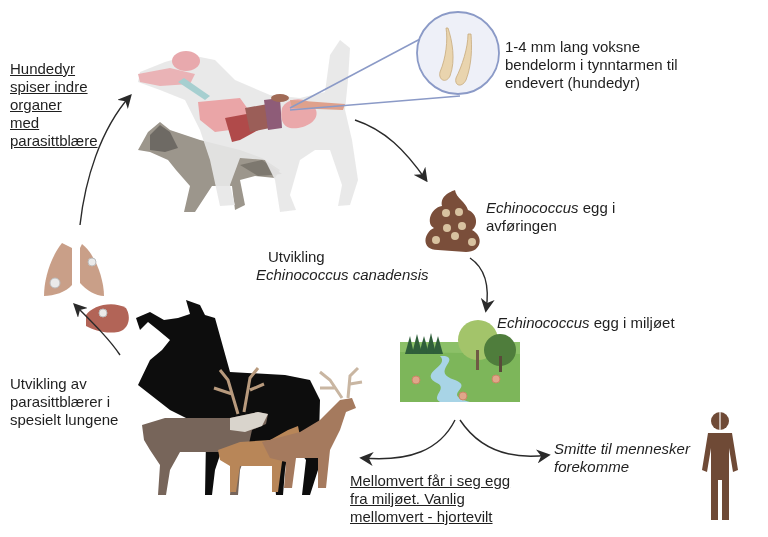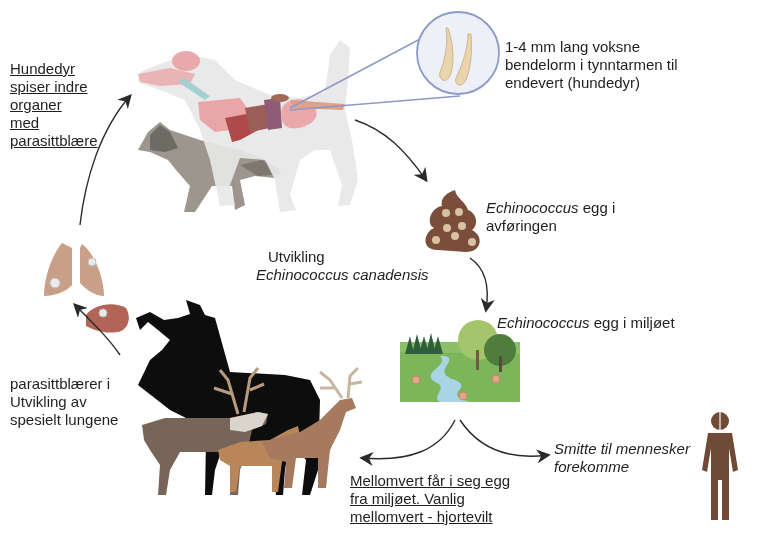--- a/index.html
+++ b/index.html
@@ -150,22 +150,22 @@
 <div class="lbl" style="left:497px; top:314px;">
   <i>Echinococcus</i><span> egg i miljøet</span>
 </div>
 
 <div class="lbl" style="left:256px; top:248px;">
   <div style="padding-left:12px;">Utvikling</div>
   <div><i>Echinococcus canadensis</i></div>
 </div>
 
 <div class="lbl" style="left:10px; top:375px;">
+  <div>Utvikling av</div>
   <div>parasittblærer i</div>
-  <div>Utvikling av</div>
   <div>spesielt lungene</div>
 </div>
 
 <div class="lbl" style="left:350px; top:472px;text-decoration:underline;">
   <div>Mellomvert får i seg egg</div>
   <div>fra miljøet. Vanlig</div>
   <div>mellomvert - hjortevilt</div>
 </div>
 
 <div class="lbl" style="left:554px; top:440px;font-style:italic;">

